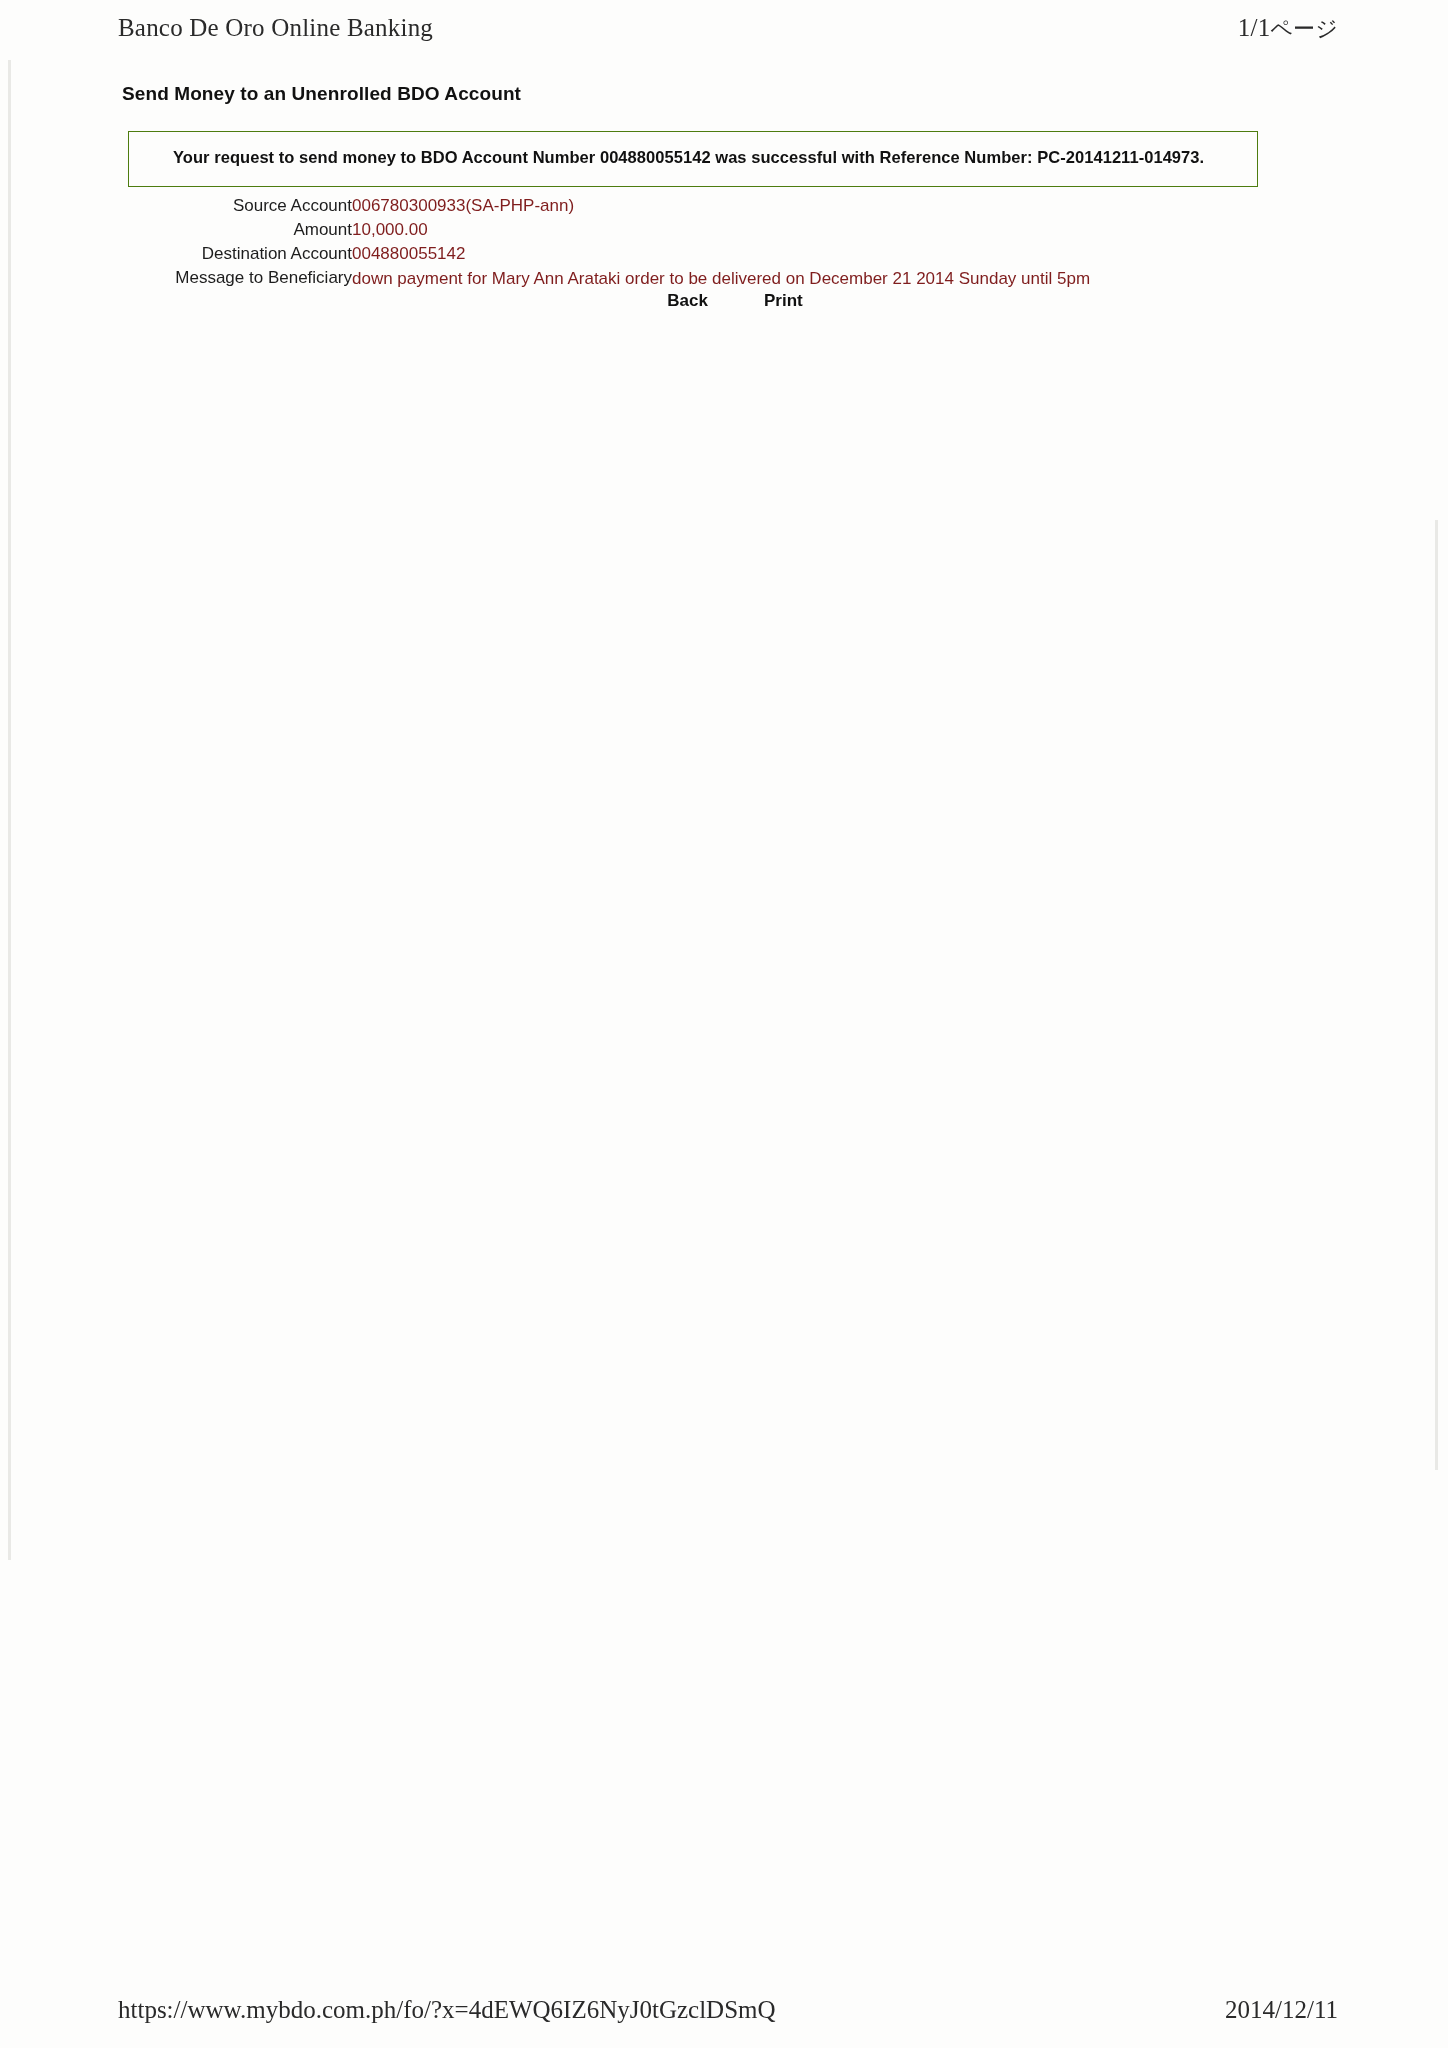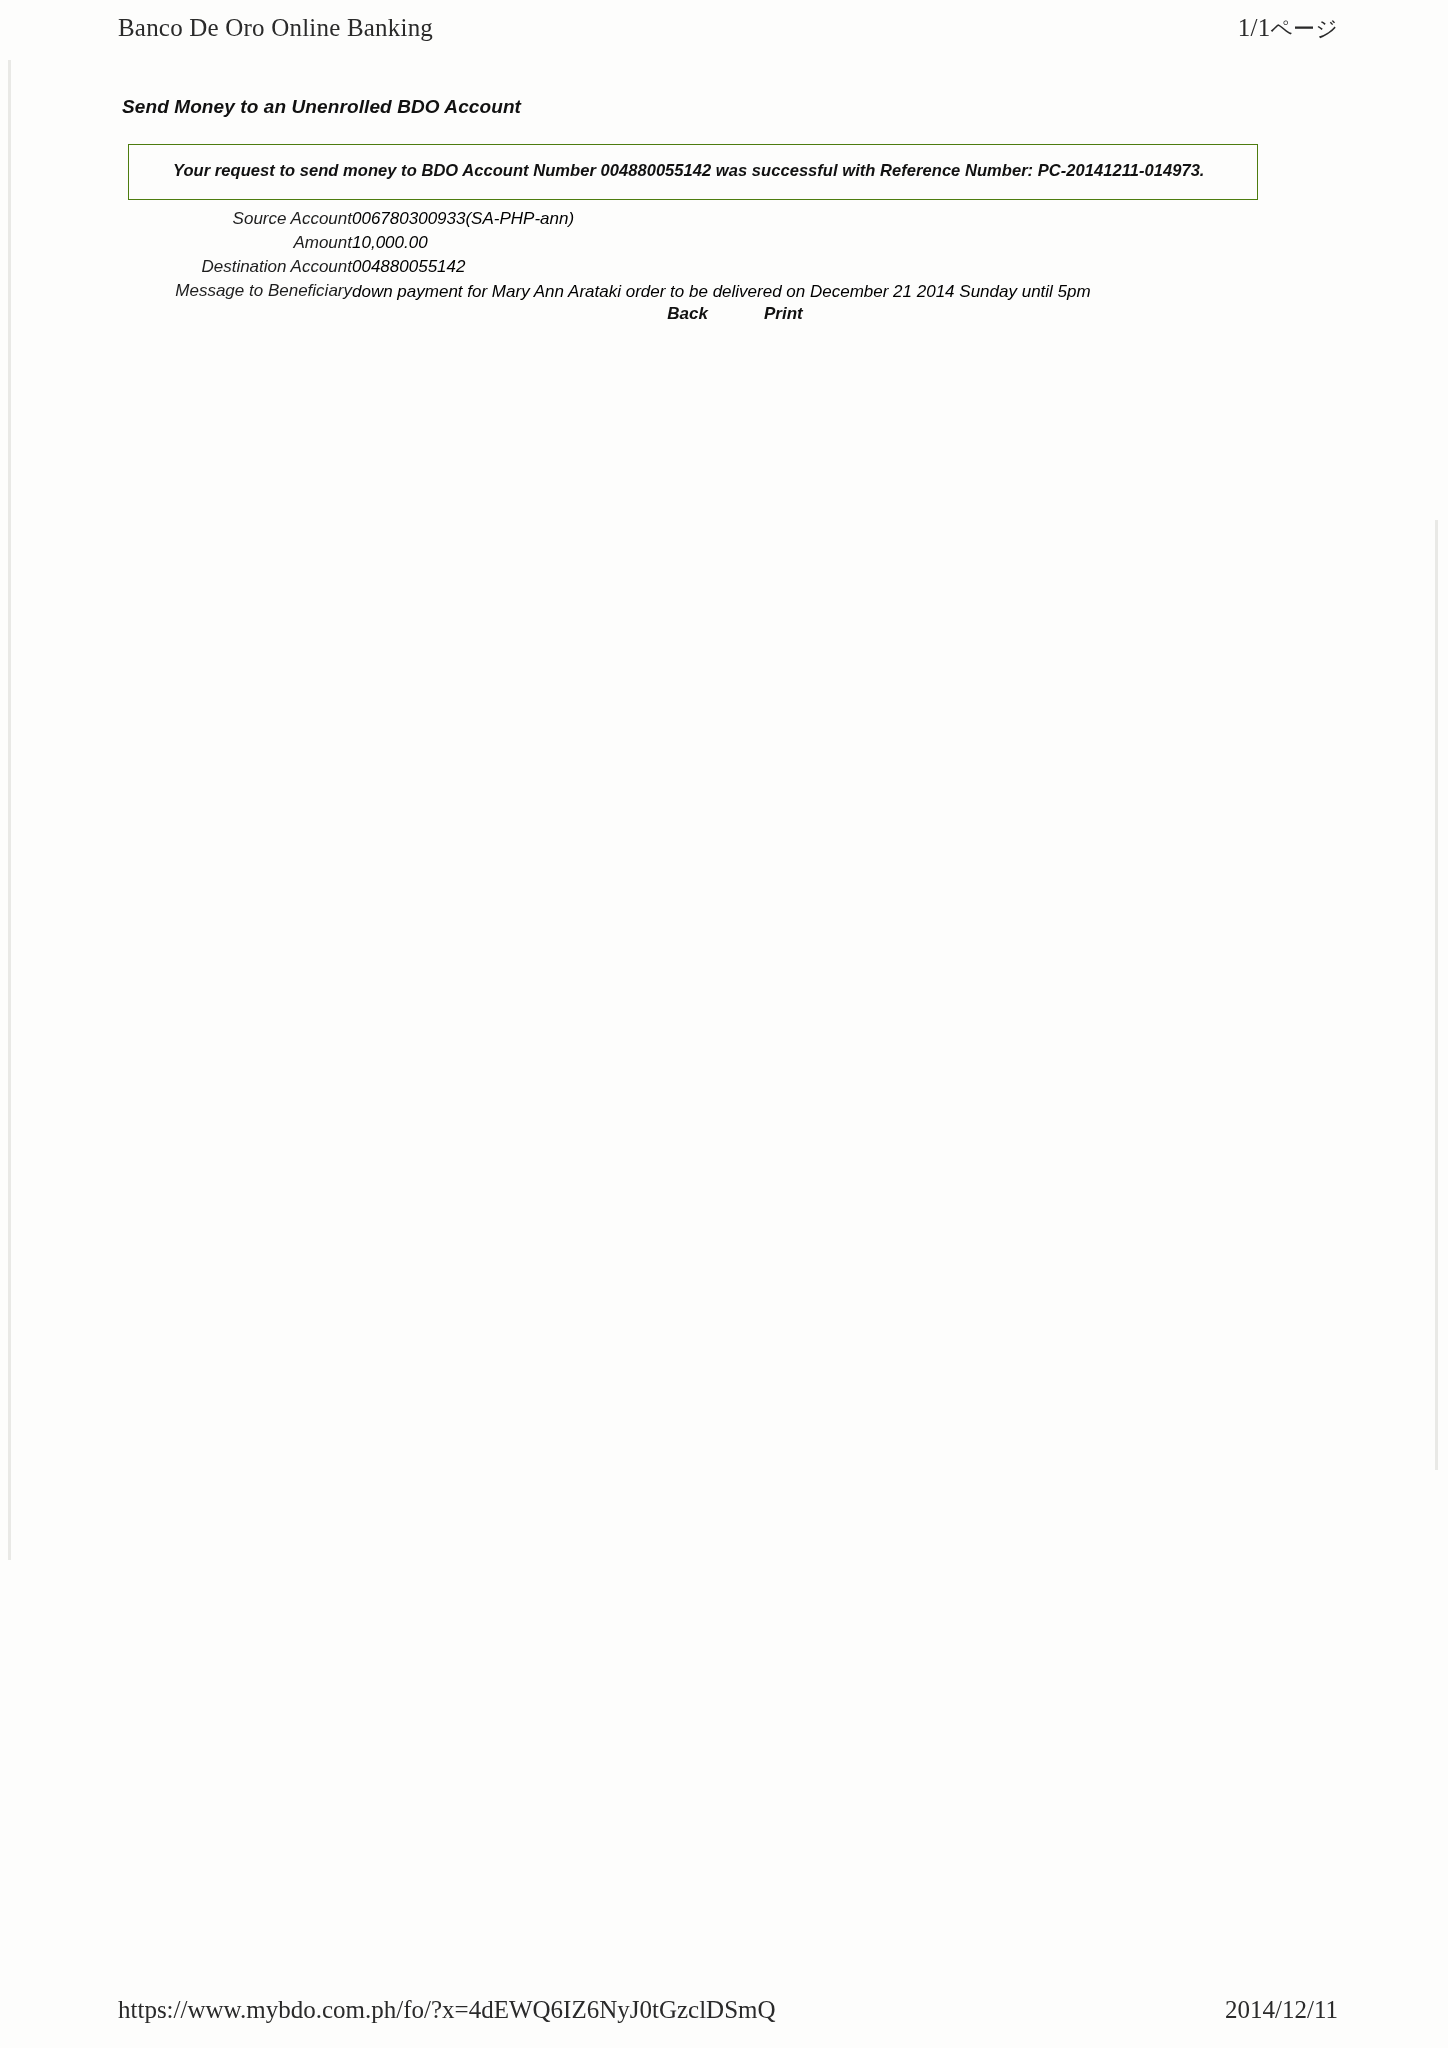--- a/index.html
+++ b/index.html
@@ -42,24 +42,23 @@
   }
   .print-header .pagenum .jp {
     font-family: "DejaVu Sans", sans-serif;
     font-size: 22px;
     margin-left: 0;
   }
 
   
   .doc {
     position: absolute;
-    top: 96px;
+    top: 83px;
     left: 120px;
     width: 1190px;
-    font-style: italic;
   }
 
   .section-title {
     font-size: 19px;
     font-weight: bold;
     color: #111;
     letter-spacing: 0.1px;
     margin: 0 0 26px 2px;
   }
 
@@ -91,21 +90,21 @@
   .field-label {
     width: 232px;
     flex: 0 0 232px;
     font-size: 17px;
     color: #1d1d1d;
     padding: 1px 0;
     text-align: right;
   }
   .field-value {
     font-size: 17px;
-    color: #000000;
+    color: #7f1d1d;
     padding: 1px 0;
     max-width: 880px;
   }
   .field-value.wrap {
     line-height: 1.38;
   }
 
   .actions {
     display: flex;
     justify-content: center;

